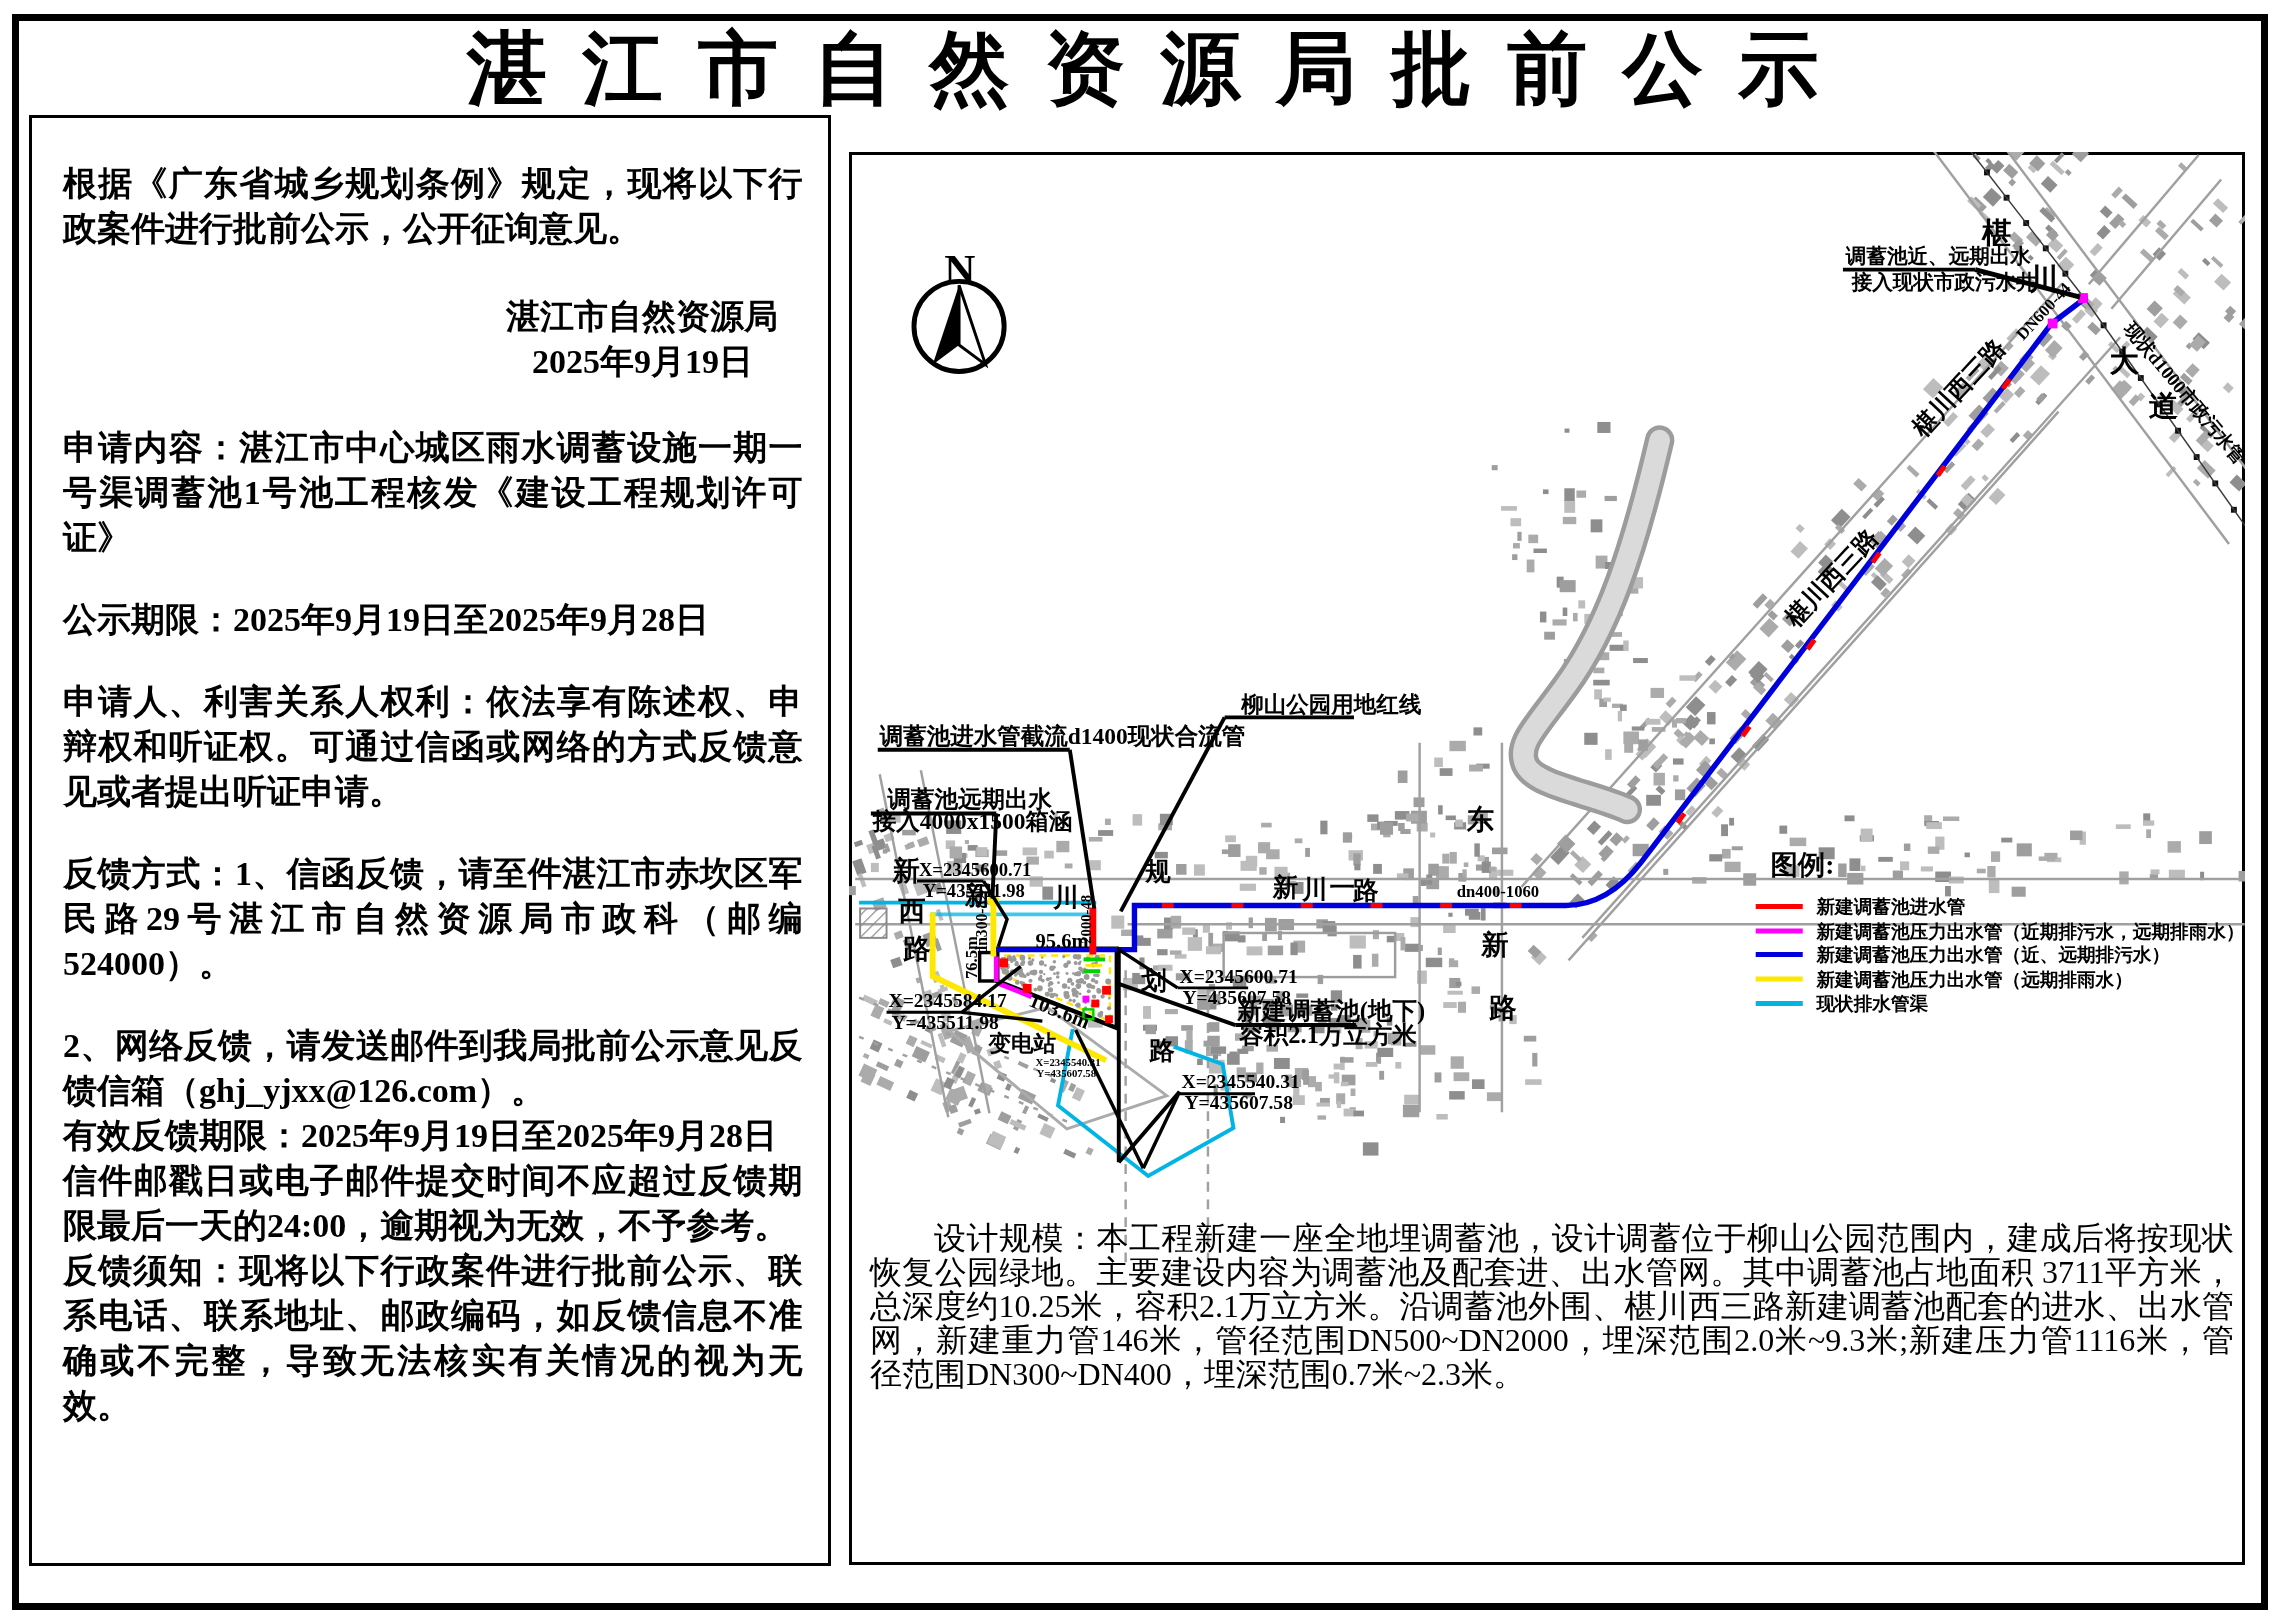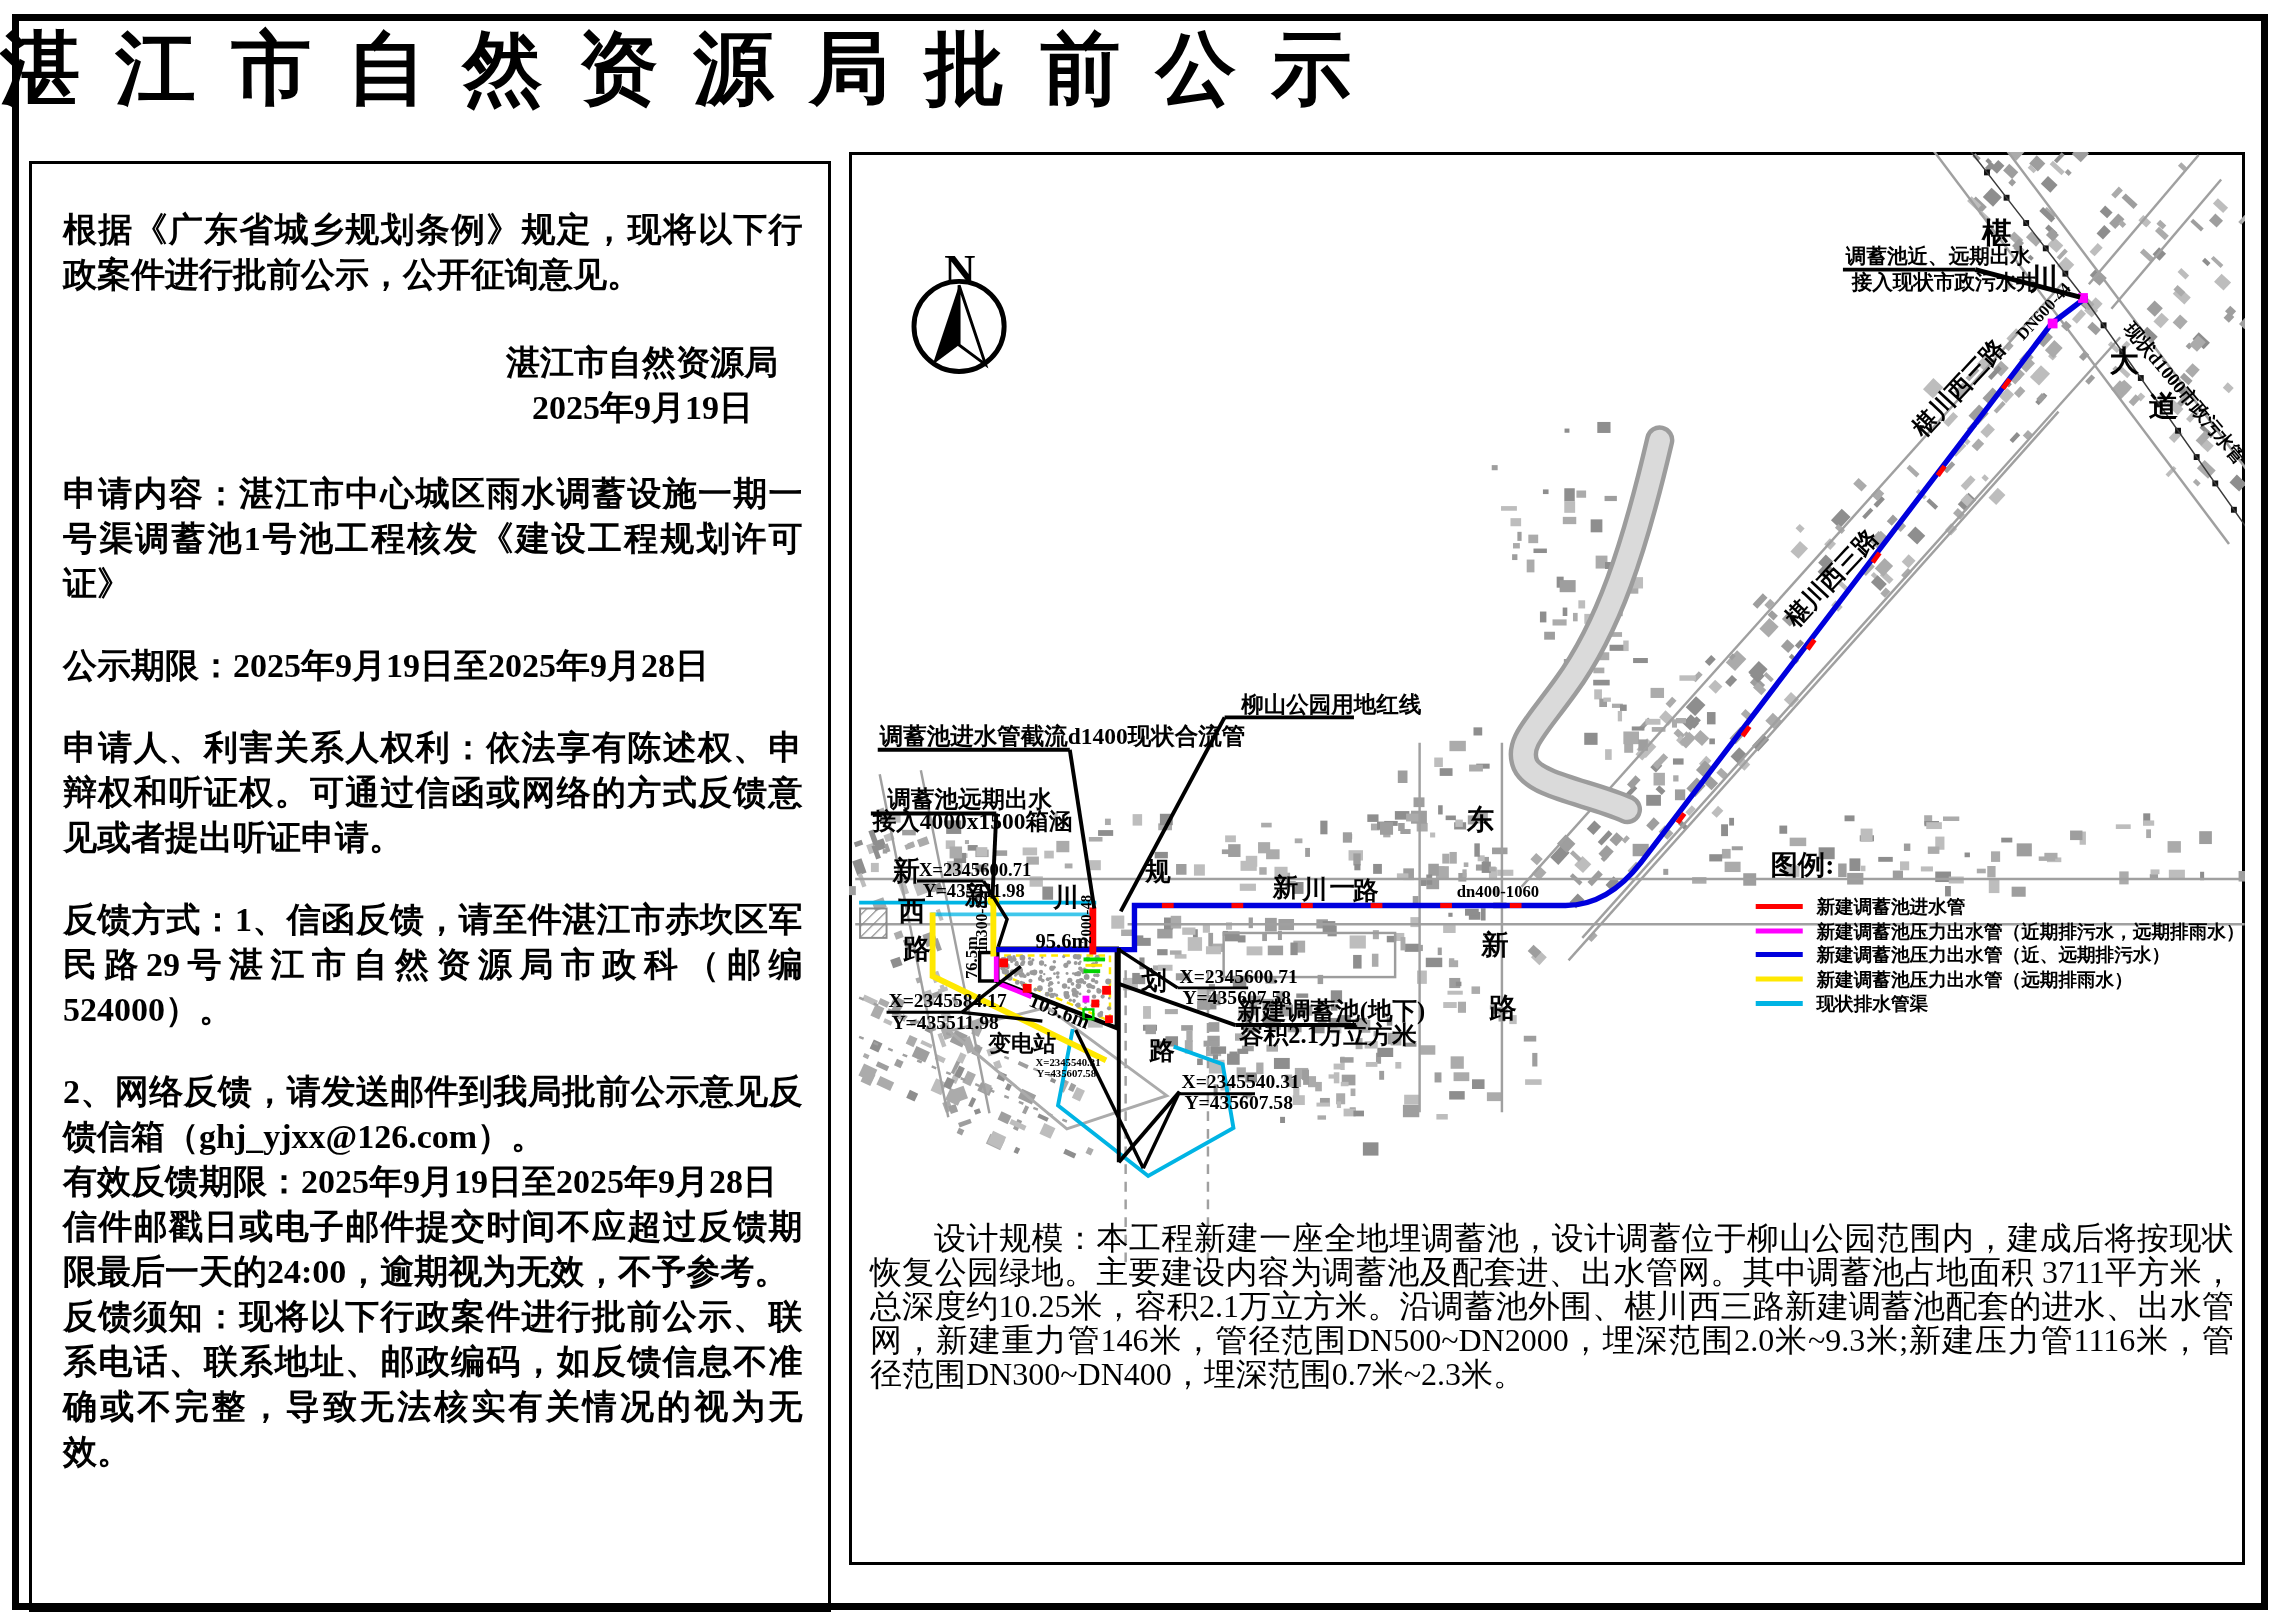--- a/index.html
+++ b/index.html
@@ -1,23 +1,23 @@
 <!DOCTYPE html>
 <html><head>
 <meta charset="utf-8">
 <style>
   html,body{margin:0;padding:0;background:#ffffff;}
   body{width:2293px;height:1621px;position:relative;overflow:hidden;
        font-family:"Liberation Serif","DejaVu Serif",serif;color:#000;}
   .outer-border{position:absolute;left:11.8px;top:13.7px;width:2256px;height:1596px;
        border:7.8px solid #000;box-sizing:border-box;}
-  .page-title{position:absolute;left:0;top:15.7px;width:2293px;
+  .page-title{position:absolute;left:0;top:15.7px;width:2293px;text-align:center;
        font-size:80px;font-weight:600;letter-spacing:7.8px;white-space:nowrap;}
   .left-panel{position:absolute;left:29px;top:115px;width:802px;height:1451px;
-       border:3.9px solid #000;box-sizing:border-box;overflow:hidden;margin-top:46px;}
+       border:3.9px solid #000;box-sizing:border-box;overflow:hidden;}
   .left-inner{padding:43px 25.5px 0 31px;font-size:34px;line-height:45px;font-weight:bold;
        text-align:justify;}
   .left-inner p{margin:0;}
   .p-authority{padding-left:443px;margin-top:43px !important;}
   .p-date{padding-left:469px;font-family:Liberation Serif, serif;}
   .m38{margin-top:37px !important;}
   .m42{margin-top:41px !important;}
   .map-panel{position:absolute;left:849px;top:152px;width:1396px;height:1413px;
        border:3.9px solid #000;box-sizing:border-box;overflow:hidden;}
   .map-svg{position:absolute;left:849px;top:152px;width:1396px;height:1413px;pointer-events:none;}

